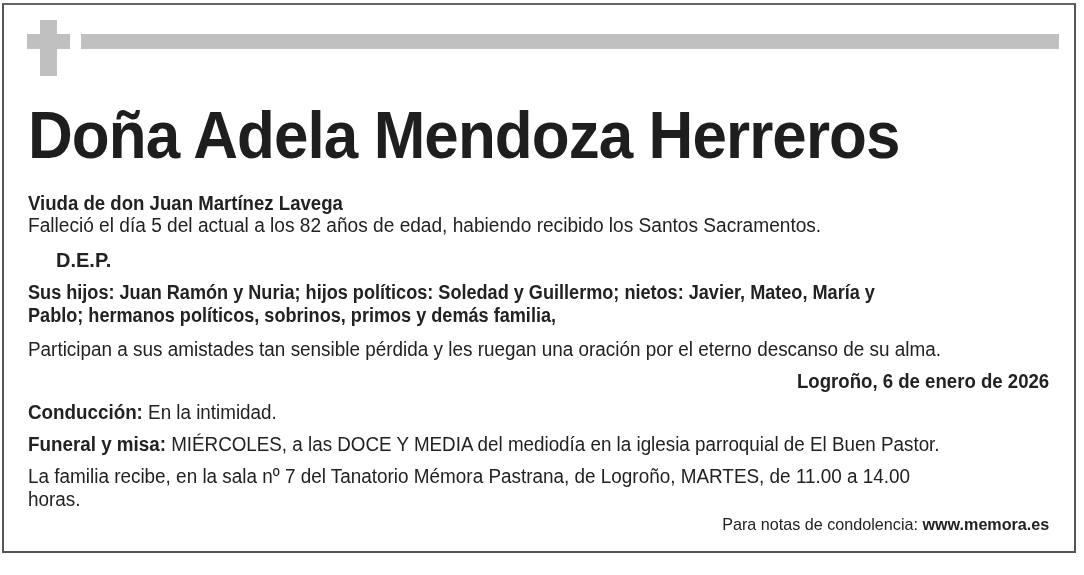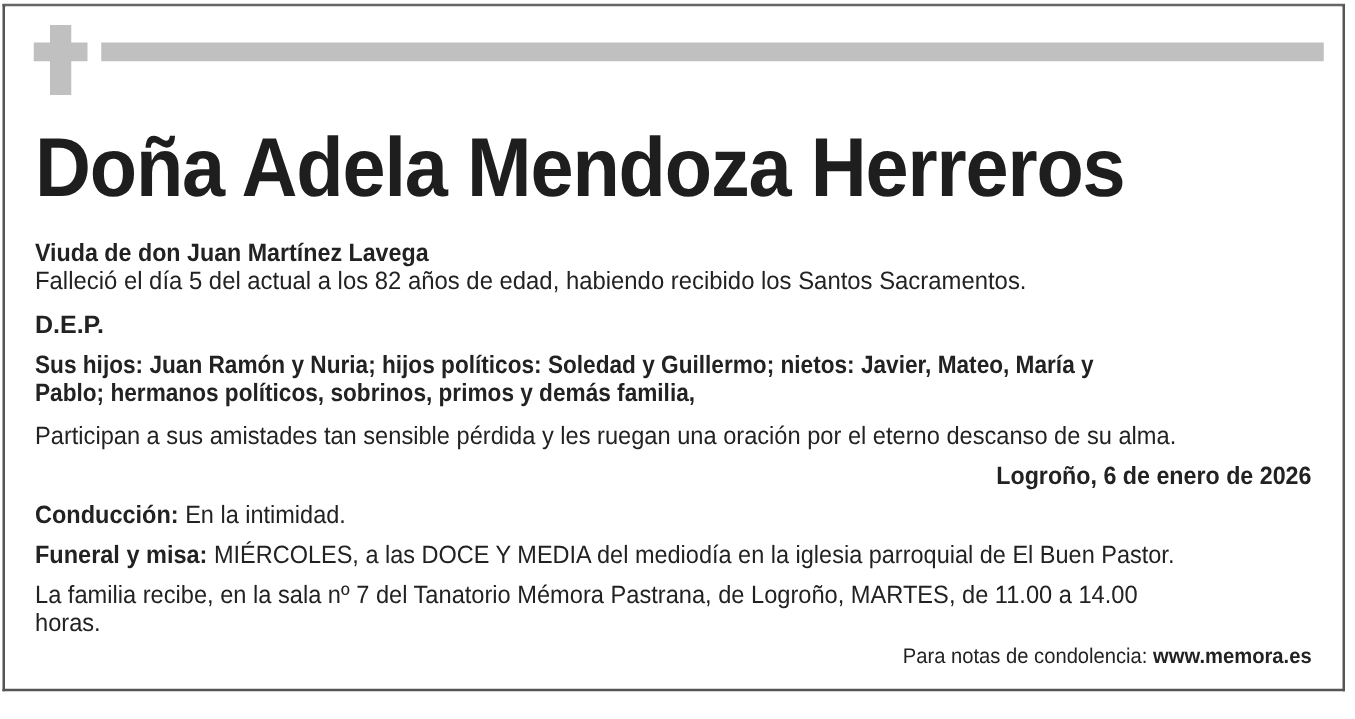--- a/index.html
+++ b/index.html
@@ -25,21 +25,21 @@
 <div>
   <div class="cross-v"></div>
   <div class="cross-h"></div>
 </div>
 <div class="rule"></div>
 
 <div class="line title" style="top:101px; transform:scaleX(0.925);">Doña Adela Mendoza Herreros</div>
 
 <div class="line body b" style="top:193px; transform:scaleX(0.93);">Viuda de don Juan Martínez Lavega</div>
 <div class="line body" style="top:215px; transform:scaleX(0.955);">Falleció el día 5 del actual a los 82 años de edad, habiendo recibido los Santos Sacramentos.</div>
-<div class="line body b" style="top:250px;">D.E.P.</div>
+<div class="line body b" style="top:250px;margin-left:28px;">D.E.P.</div>
 
 <div class="line body b" style="top:282px; transform:scaleX(0.905);">Sus hijos: Juan Ramón y Nuria; hijos políticos: Soledad y Guillermo; nietos: Javier, Mateo, María y</div>
 <div class="line body b" style="top:305px; transform:scaleX(0.905);">Pablo; hermanos políticos, sobrinos, primos y demás familia,</div>
 
 <div class="line body" style="top:339px; transform:scaleX(0.945);">Participan a sus amistades tan sensible pérdida y les ruegan una oración por el eterno descanso de su alma.</div>
 <div class="line body b right" style="top:371px; transform:scaleX(0.93);">Logroño, 6 de enero de 2026</div>
 
 <div class="line body" style="top:402px; transform:scaleX(0.94);">
   <span class="b">Conducción:</span><span> En la intimidad.</span>
 </div>

